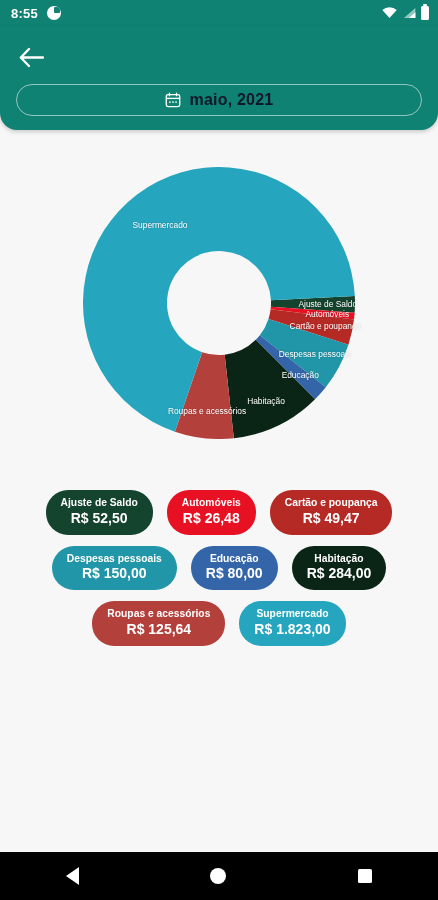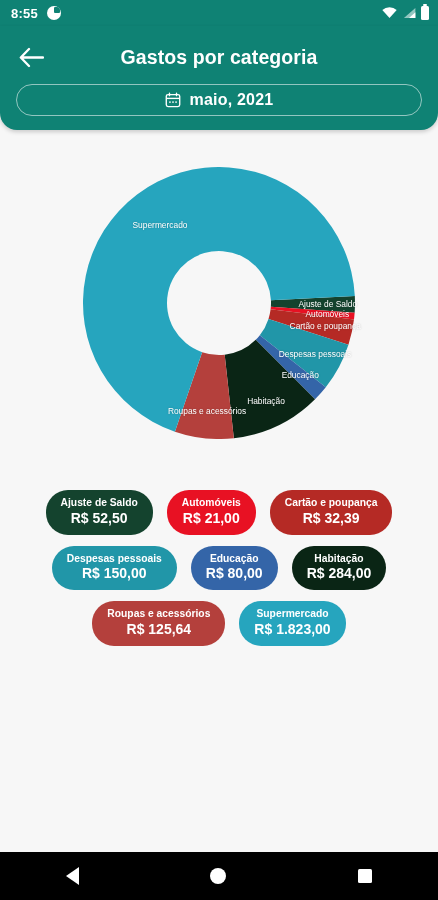--- a/index.html
+++ b/index.html
@@ -60,21 +60,21 @@
     font-size:19.5px; font-weight:bold; letter-spacing:.1px;
   }
   .date-pill{
     margin:4px 16px 0 16px; height:32px;
     border:1.3px solid rgba(255,255,255,.55);
     border-radius:17px;
     display:flex; align-items:center; justify-content:center; gap:9px;
     cursor:pointer;
   }
   .date-pill .cal{ width:16px; height:16px; }
-  .date-pill span{ color:#ffffff; font-size:16px; font-weight:bold; letter-spacing:.2px; }
+  .date-pill span{ color:#0f172a; font-size:16px; font-weight:bold; letter-spacing:.2px; }
 
   
   .chart-wrap{
     position:relative; width:438px; height:330px;
     display:flex; align-items:center; justify-content:center;
     margin-top:8px;
   }
   .donut{ position:relative; width:272px; height:272px; }
   .donut svg{ display:block; width:272px; height:272px; }
   .slice-label{
@@ -129,21 +129,20 @@
   </div>
 </div>
 
 <div class="appbar">
   <div class="appbar-top">
     <div class="back-btn">
       <svg width="25" height="21" viewBox="0 0 25 21">
         <path d="M10 2 L1.8 10.5 L10 19 M2 10.5 L24 10.5" stroke="#ffffff" stroke-width="2.3" fill="none" stroke-linecap="round" stroke-linejoin="round"></path>
       </svg>
     </div>
-    <div class="appbar-title">Gastos por categoria</div>
   </div>
 
   <div class="date-pill">
     <svg class="cal" viewBox="0 0 20 20">
       <rect x="1.6" y="3.2" width="16.8" height="15" rx="2.2" fill="none" stroke="#ffffff" stroke-width="1.7"></rect>
       <path d="M1.6 8 H18.4" stroke="#ffffff" stroke-width="1.7"></path>
       <path d="M5.6 1.6 V4.6 M14.4 1.6 V4.6" stroke="#ffffff" stroke-width="1.7" stroke-linecap="round"></path>
       <circle cx="6.2" cy="12.6" r="1.1" fill="#ffffff"></circle>
       <circle cx="10" cy="12.6" r="1.1" fill="#ffffff"></circle>
       <circle cx="13.8" cy="12.6" r="1.1" fill="#ffffff"></circle>
@@ -179,25 +178,25 @@
   </div>
 </div>
 
 <div class="legend" id="legend">
     <div class="chip" style="background: rgb(20, 67, 46);">
       <span class="cname">Ajuste de Saldo</span>
       <span class="cval">R$ 52,50</span>
     </div>
     <div class="chip" style="background: rgb(232, 17, 35);">
       <span class="cname">Automóveis</span>
-      <span class="cval">R$ 21,00</span>
+      <span class="cval">R$ 26,48</span>
     </div>
     <div class="chip" style="background: rgb(181, 42, 37);">
       <span class="cname">Cartão e poupança</span>
-      <span class="cval">R$ 32,39</span>
+      <span class="cval">R$ 49,47</span>
     </div>
     <div class="chip" style="background: rgb(33, 150, 168);">
       <span class="cname">Despesas pessoais</span>
       <span class="cval">R$ 150,00</span>
     </div>
     <div class="chip" style="background: rgb(52, 101, 168);">
       <span class="cname">Educação</span>
       <span class="cval">R$ 80,00</span>
     </div>
     <div class="chip" style="background: rgb(10, 37, 21);">

